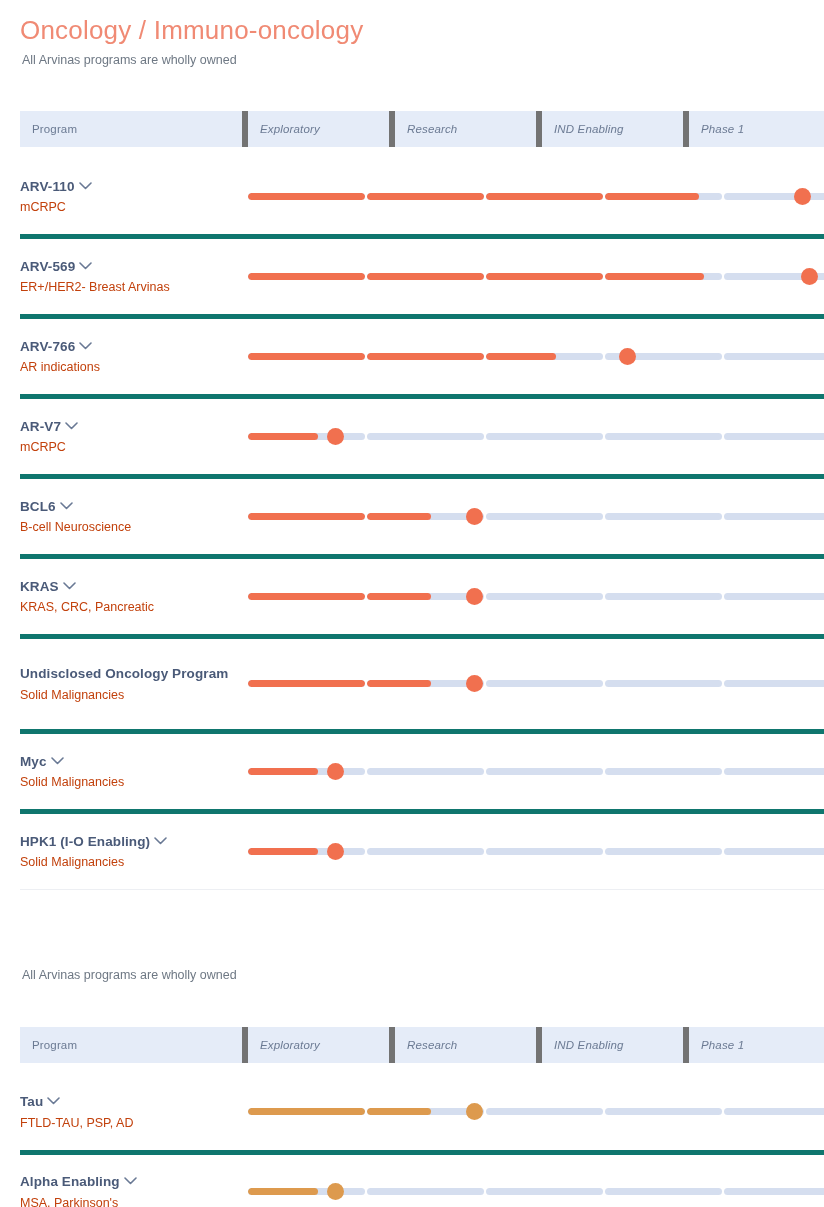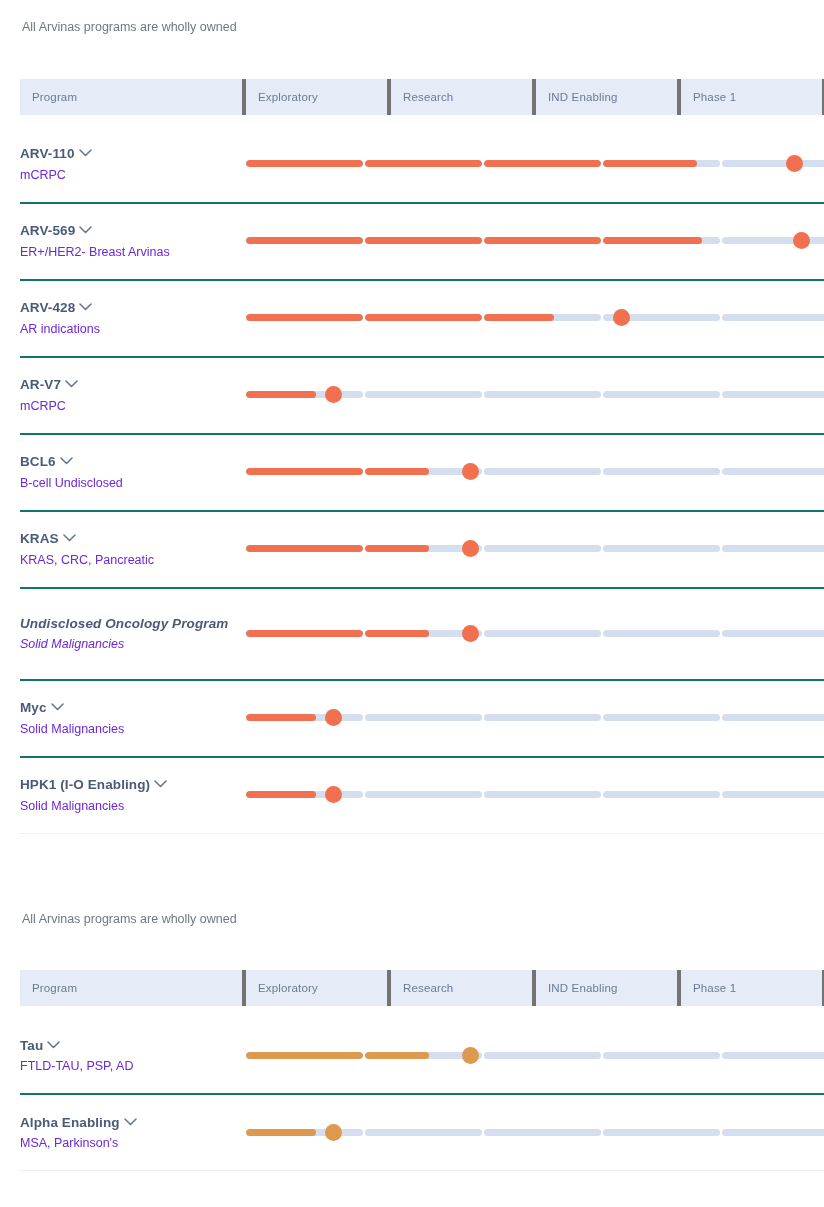--- a/index.html
+++ b/index.html
@@ -45,38 +45,38 @@
     border-spacing: 0;
     table-layout: fixed;
   }
   .thead-row th {
     background: #e5ecf8;
     color: #6b7a93;
     font-size: 11.5px;
     font-weight: 400;
     text-align: left;
     padding: 10px 12px;
-    border-right: 4px solid #737373;
+    border-right: 6px solid #737373;
     height: 16px;
     vertical-align: middle;
     letter-spacing: 0.15px;
   }
   .thead-row th:last-child { border-right: none; }
   .col-program { width: 198px; }
-  .col-stage { width: 117px; }
+  .col-stage { width: 117px; font-style: italic; }
 
   .head-spacer td { height: 12px; padding: 0; border: none; }
 
   .prog-row > td {
-    border-bottom: 2px solid #0f766e;
+    border-bottom: 5px solid #0f766e;
     vertical-align: middle;
     padding: 0;
     height: 75px;
   }
-  .prog-row.tall > td { height: 90px; font-style: italic; }
+  .prog-row.tall > td { height: 90px; }
   .prog-row:last-child > td { border-bottom: 1px solid #edeff3; }
 
   .prog-cell {
     padding: 8px 12px 8px 12px;
   }
   .prog-name {
     font-size: 13.5px;
     font-weight: 700;
     color: #4a5a78;
     line-height: 1.42;
@@ -85,21 +85,21 @@
   }
   .chev {
     display: inline-block;
     margin-left: 4px;
     vertical-align: 1px;
   }
   .chev svg { display: block; }
   .prog-indication {
     font-size: 12.5px;
     font-weight: 400;
-    color: #6d28d9;
+    color: #c2410c;
     margin-top: 3px;
     line-height: 1.35;
     display: block;
   }
 
   .track-cell {
     position: relative;
     padding: 0;
   }
   .track-wrap {
@@ -142,20 +142,21 @@
   .section-gap { height: 72px; }
   .top-pad { height: 14px; }
 </style>
 </head>
 <body>
 
 <div class="page">
   <div class="top-pad"></div>
   <div id="sections-host">
       <div class="section section-oncology">
+        <h2 class="section-title">Oncology / Immuno-oncology</h2>
         <div class="section-subtitle">All Arvinas programs are wholly owned</div>
         <div class="gap"></div>
         <table class="pipeline-table">
           <thead>
             <tr class="thead-row">
               <th class="col-program">Program</th>
               <th class="col-stage">Exploratory</th>
               <th class="col-stage">Research</th>
               <th class="col-stage">IND Enabling</th>
               <th class="col-stage">Phase 1</th>
@@ -217,21 +218,21 @@
                       <div class="seg-fill" style="width: 85%; background: rgb(241, 112, 79);"></div>
                     </div>
                     <div class="seg"></div>
                   </div>
                   <div class="dot" style="background: rgb(241, 112, 79); left: 77%;"></div>
                 </div>
               </td>
             </tr>
             <tr class="prog-row">
               <td class="prog-cell">
-                <span class="prog-name"><span>ARV-428</span><span class="chev"><svg width="13" height="8" viewBox="0 0 13 8">
+                <span class="prog-name"><span>ARV-766</span><span class="chev"><svg width="13" height="8" viewBox="0 0 13 8">
                       <path d="M1 1 L6.5 6.5 L12 1" fill="none" stroke="#6a7a95" stroke-width="1.6" stroke-linecap="round" stroke-linejoin="round"></path>
                     </svg></span></span>
                 <span class="prog-indication">AR indications</span>
               </td>
               <td class="track-cell" colspan="5">
                 <div class="track-wrap">
                   <div class="seg-row">
                     <div class="seg">
                       <div class="seg-fill" style="width: 100%; background: rgb(241, 112, 79);"></div>
                     </div>
@@ -268,21 +269,21 @@
                   </div>
                   <div class="dot" style="background: rgb(241, 112, 79); left: 12%;"></div>
                 </div>
               </td>
             </tr>
             <tr class="prog-row">
               <td class="prog-cell">
                 <span class="prog-name"><span>BCL6</span><span class="chev"><svg width="13" height="8" viewBox="0 0 13 8">
                       <path d="M1 1 L6.5 6.5 L12 1" fill="none" stroke="#6a7a95" stroke-width="1.6" stroke-linecap="round" stroke-linejoin="round"></path>
                     </svg></span></span>
-                <span class="prog-indication">B-cell Undisclosed</span>
+                <span class="prog-indication">B-cell Neuroscience</span>
               </td>
               <td class="track-cell" colspan="5">
                 <div class="track-wrap">
                   <div class="seg-row">
                     <div class="seg">
                       <div class="seg-fill" style="width: 100%; background: rgb(241, 112, 79);"></div>
                     </div>
                     <div class="seg">
                       <div class="seg-fill" style="width: 55%; background: rgb(241, 112, 79);"></div>
                     </div>

